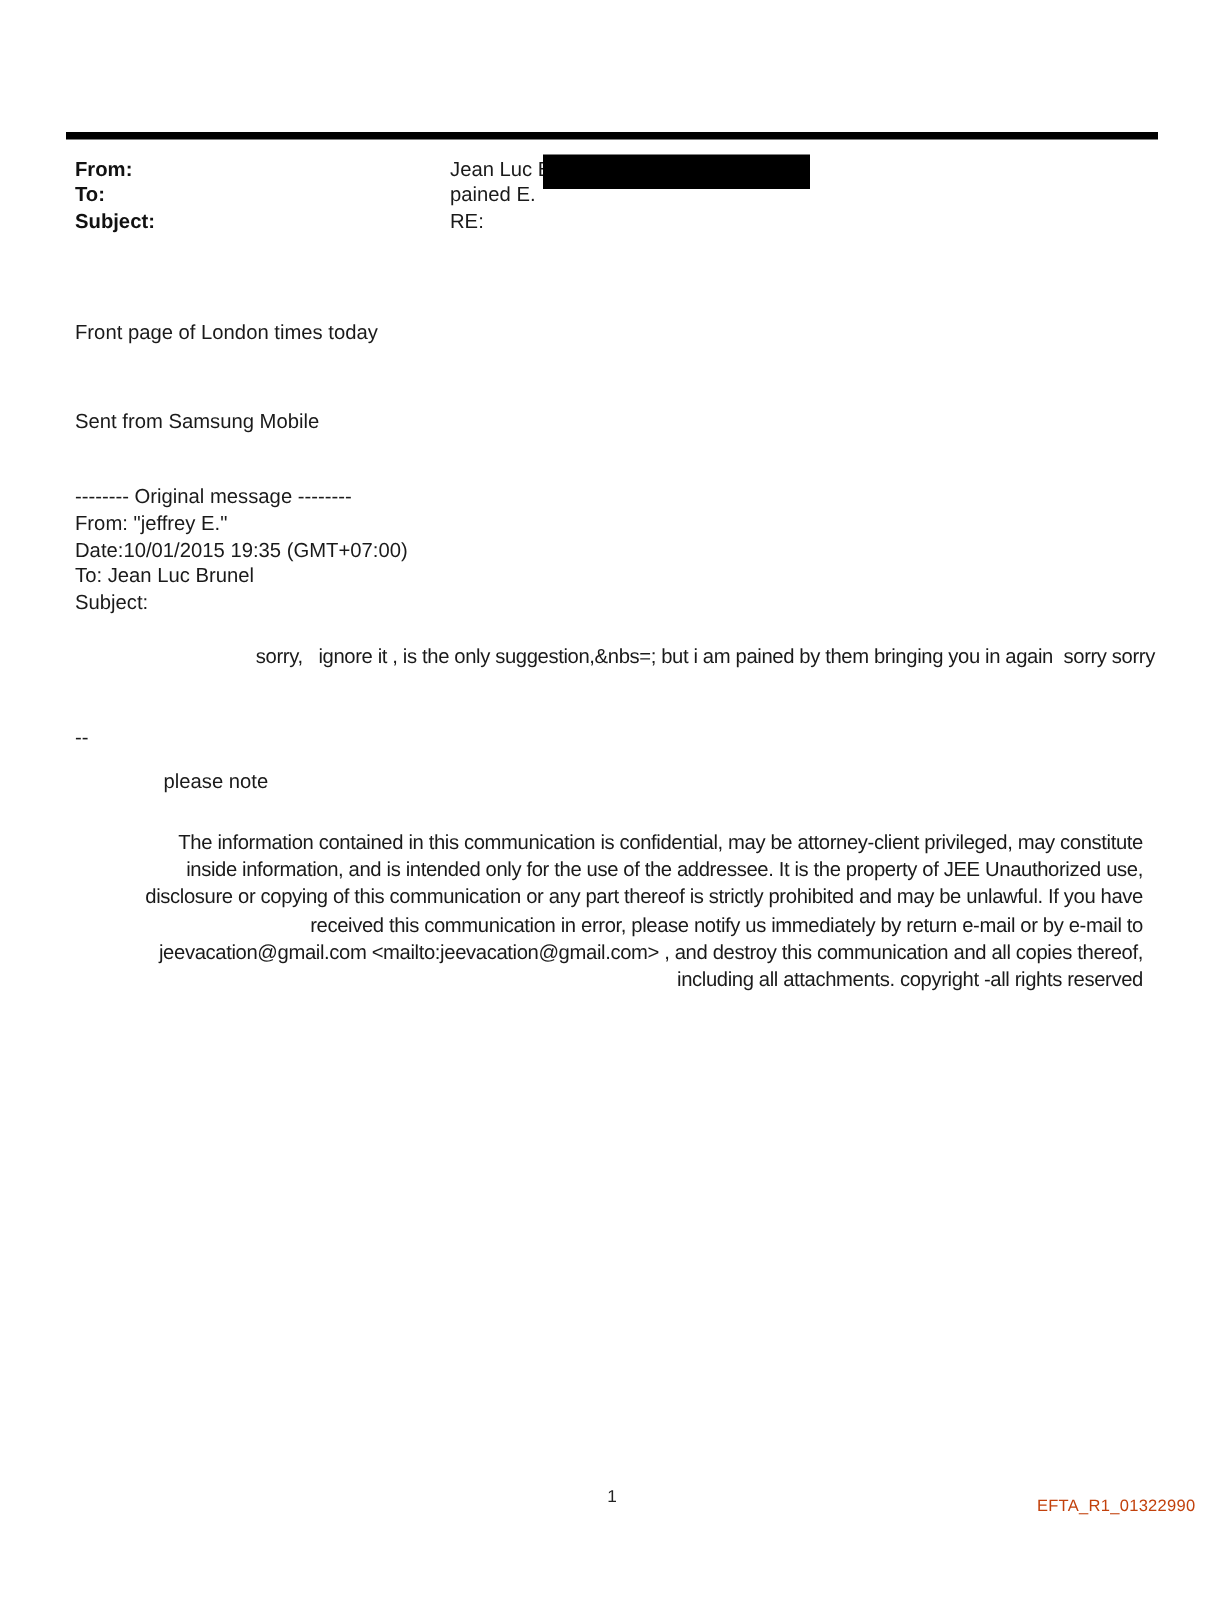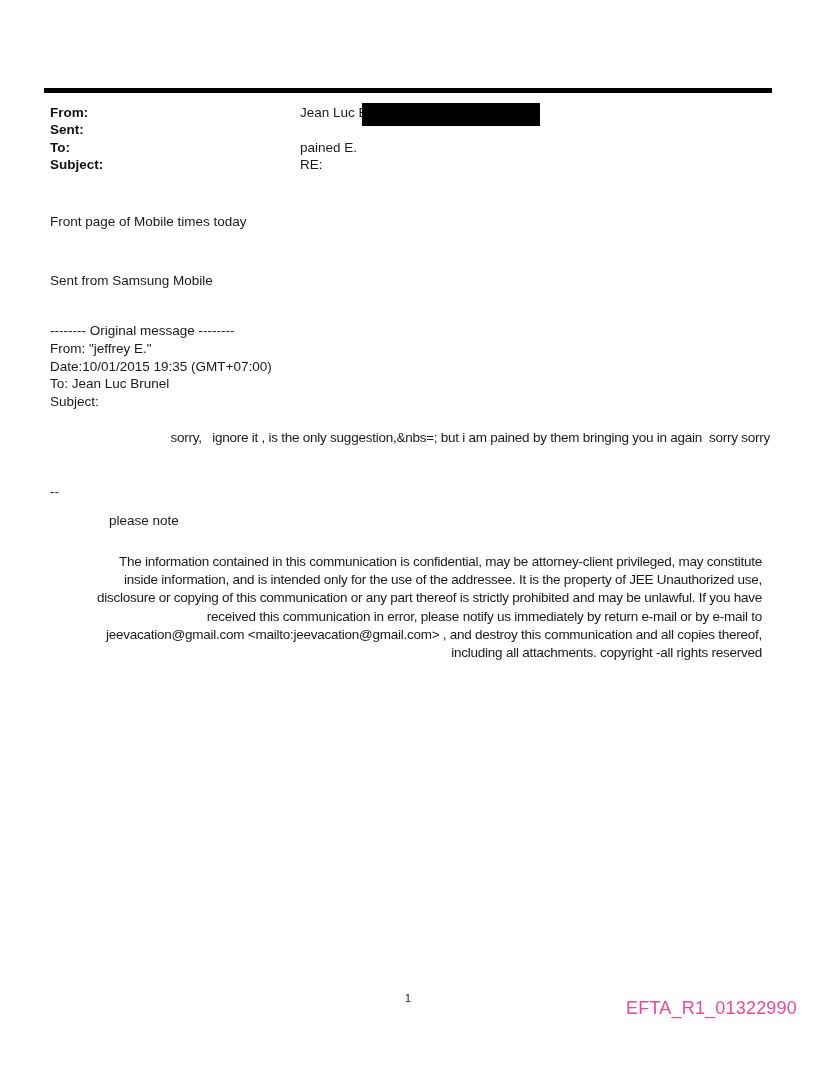--- a/index.html
+++ b/index.html
@@ -68,53 +68,52 @@
     top: 992px;
     width: 816px;
     text-align: center;
     font-size: 11.5px;
     color: #222222;
   }
   .bates-number {
     position: absolute;
     right: 19px;
     top: 998px;
-    font-size: 18px;
-    color: #ec4899;
+    font-size: 11px;
+    color: #c2410c;
     letter-spacing: 0.2px;
   }
 </style>
 </head>
 <body>
 
 <div class="page">
 
   <div class="top-rule"></div>
 
   <div class="email-header">
     <div class="header-row">
       <span class="header-label">From:</span>
       <span class="header-value">Jean Luc Brunel &lt;j</span>
     </div>
     <div class="header-row">
-      <span class="header-label">Sent:</span>
     </div>
     <div class="header-row">
       <span class="header-label">To:</span>
       <span class="header-value">pained E.</span>
     </div>
     <div class="header-row">
       <span class="header-label">Subject:</span>
       <span class="header-value">RE:</span>
     </div>
   </div>
 
   <div class="redaction-bar"></div>
 
-  <div class="body-text intro-line">Front page of Mobile times today</div>
+  <div class="body-text intro-line">Front page of London times today</div>
 
   <div class="body-text signature-line">Sent from Samsung Mobile</div>
 
   <div class="body-text quoted-header multiline">-------- Original message --------
 From: "jeffrey E."
 Date:10/01/2015 19:35 (GMT+07:00)
 To: Jean Luc Brunel
 Subject:</div>
 
   <div class="body-text quoted-body condensed">sorry,   ignore it , is the only suggestion,&amp;nbs=; but i am pained by them bringing you in again  sorry sorry</div>

